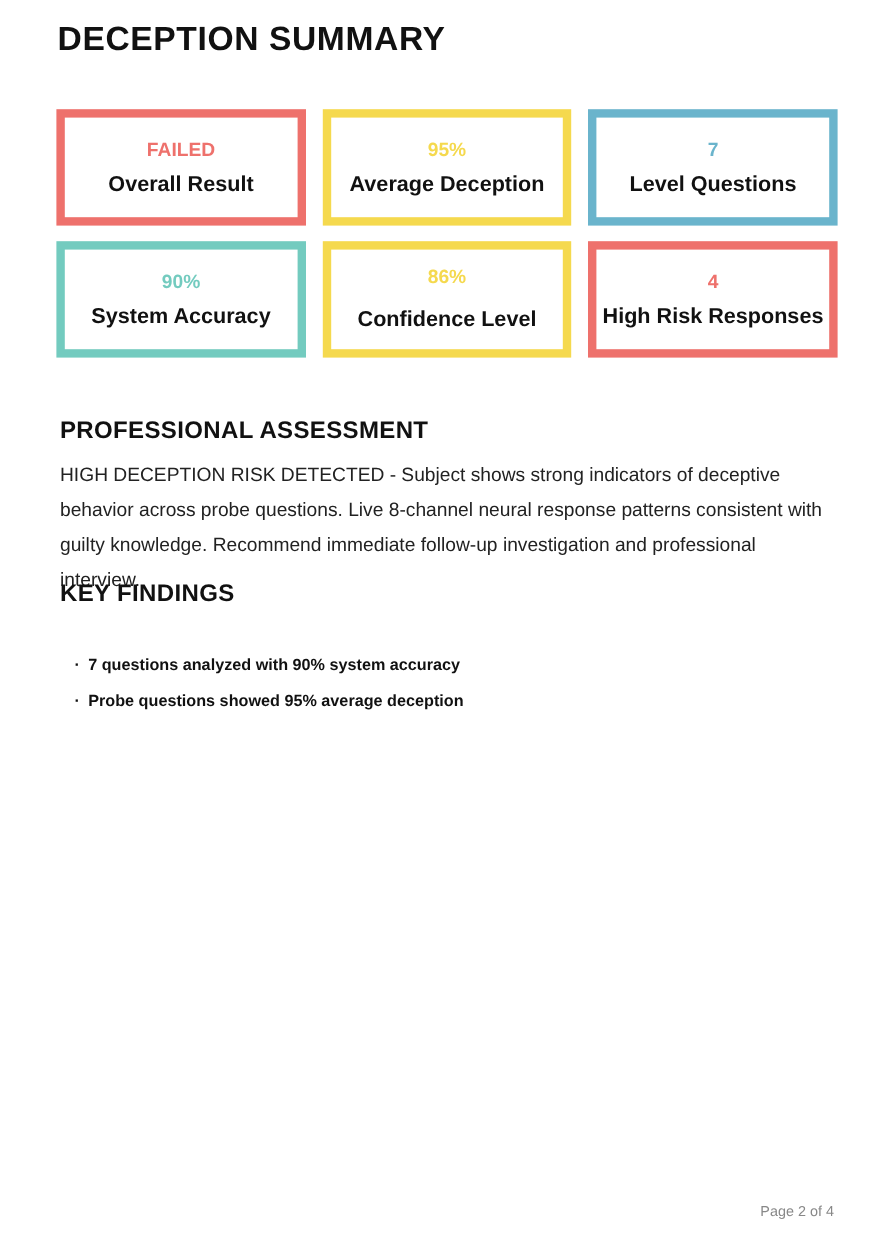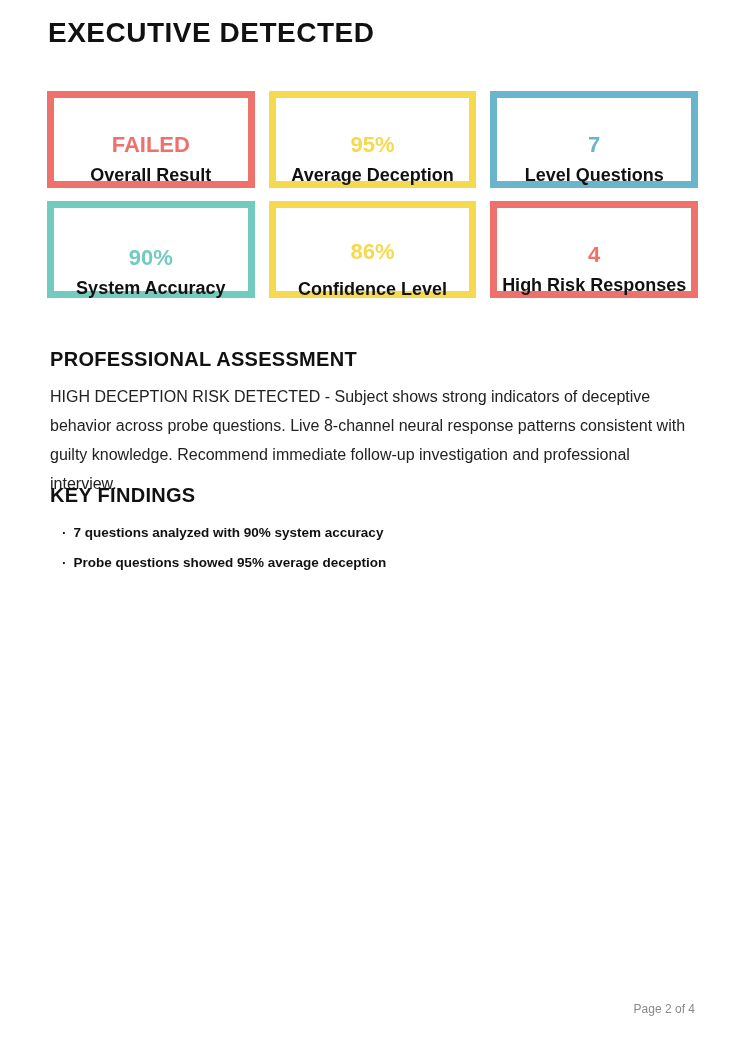--- a/index.html
+++ b/index.html
@@ -38,24 +38,23 @@
     height: 97px;
     background: #ffffff;
     border: 7px solid #cccccc;
     display: flex;
     flex-direction: column;
     align-items: center;
     justify-content: center;
     gap: 10px;
   }
   .card .value {
-    font-size: 22px;
+    font-size: 16px;
     font-weight: bold;
     line-height: 1;
-    margin-top: 39px;
   }
   .card .label {
     font-size: 18px;
     font-weight: bold;
     color: #111111;
     line-height: 1;
   }
   .section-assessment {
     position: absolute;
     left: 50px;
@@ -75,21 +74,21 @@
     letter-spacing: 0.3px;
   }
   .assessment-body {
     margin-top: 11px;
     font-size: 16px;
     font-weight: normal;
     color: #222222;
     line-height: 29px;
   }
   .findings-list {
-    margin-top: 19px;
+    margin-top: 40px;
     list-style: none;
     padding-left: 12px;
   }
   .findings-list li {
     font-size: 13.5px;
     font-weight: bold;
     color: #111111;
     line-height: 14px;
     margin-bottom: 15.5px;
   }
@@ -103,39 +102,39 @@
     top: 1002px;
     font-size: 12px;
     color: #888888;
   }
 </style>
 </head>
 <body>
 
 <div class="page">
 
-  <h1 class="page-title">EXECUTIVE DETECTED</h1>
+  <h1 class="page-title">DECEPTION SUMMARY</h1>
 
   <div class="cards">
   <div class="card" style="border-color: rgb(238, 113, 108);">
     <div class="value" style="color: rgb(238, 113, 108);">FAILED</div>
     <div class="label">Overall Result</div>
   </div>
 
   <div class="card" style="border-color: rgb(245, 217, 78);">
     <div class="value" style="color: rgb(245, 217, 78);">95%</div>
     <div class="label">Average Deception</div>
   </div>
 
   <div class="card" style="border-color: rgb(106, 180, 204);">
     <div class="value" style="color: rgb(106, 180, 204);">7</div>
     <div class="label">Level Questions</div>
   </div>
 
-  <div class="card" style="border-color: rgb(115, 203, 191); justify-content: space-between;">
+  <div class="card" style="border-color: rgb(115, 203, 191);">
     <div class="value" style="color: rgb(115, 203, 191);">90%</div>
     <div class="label">System Accuracy</div>
   </div>
 
   <div class="card" style="border-color: rgb(245, 217, 78); gap: 17px;">
     <div class="value" style="color: rgb(245, 217, 78);">86%</div>
     <div class="label">Confidence Level</div>
   </div>
 
   <div class="card" style="border-color: rgb(238, 113, 108);">

